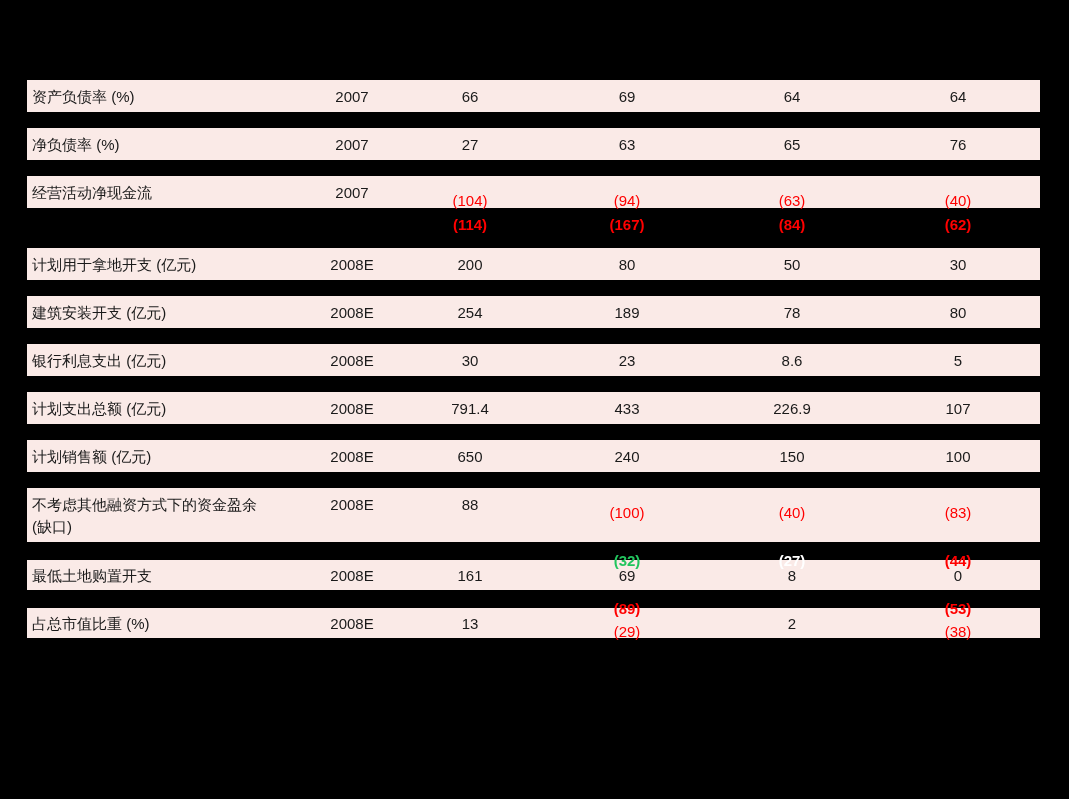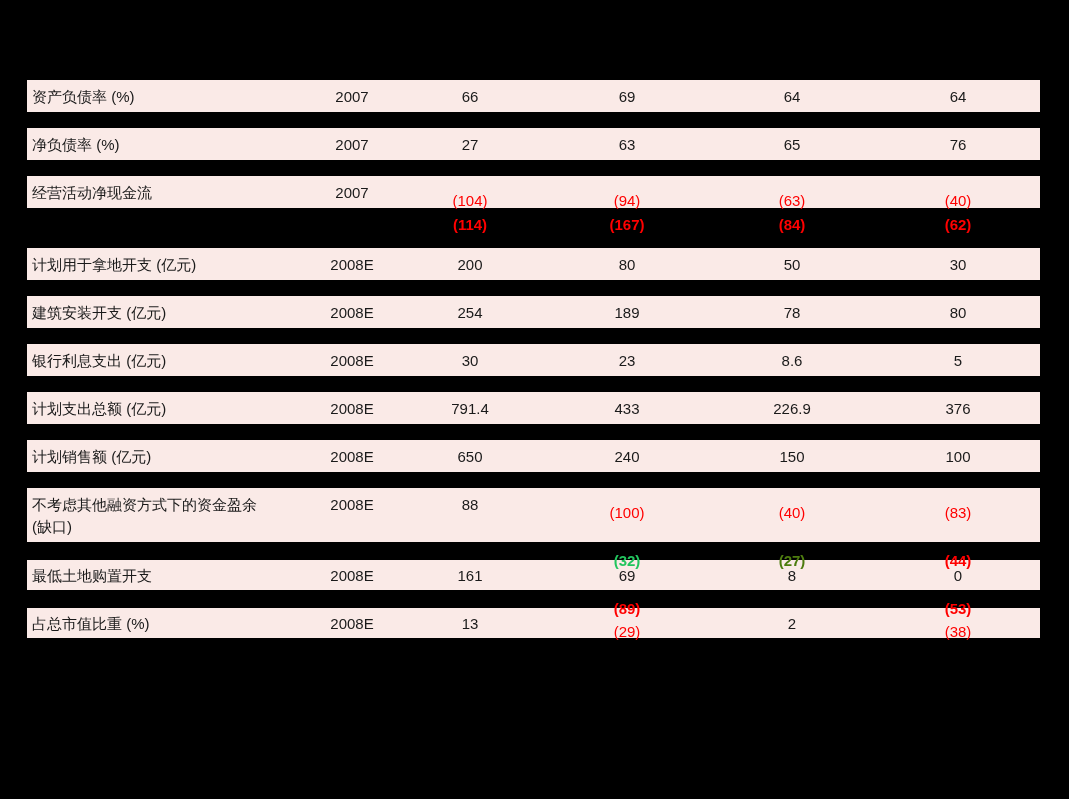--- a/index.html
+++ b/index.html
@@ -90,21 +90,21 @@
       <div class="cell num" style="top: 352px; left: 470px;">30</div>
       <div class="cell num" style="top: 352px; left: 627px;">23</div>
       <div class="cell num" style="top: 352px; left: 792px;">8.6</div>
       <div class="cell num" style="top: 352px; left: 958px;">5</div>
       <div class="band" style="top: 392px; height: 32px; background: rgb(250, 234, 231);"></div>
       <div class="cell label" style="top: 400px;">计划支出总额 (亿元)</div>
       <div class="cell num" style="top: 400px; left: 352px;">2008E</div>
       <div class="cell num" style="top: 400px; left: 470px;">791.4</div>
       <div class="cell num" style="top: 400px; left: 627px;">433</div>
       <div class="cell num" style="top: 400px; left: 792px;">226.9</div>
-      <div class="cell num" style="top: 400px; left: 958px;">376</div>
+      <div class="cell num" style="top: 400px; left: 958px;">107</div>
       <div class="band" style="top: 440px; height: 32px; background: rgb(250, 234, 231);"></div>
       <div class="cell label" style="top: 448px;">计划销售额 (亿元)</div>
       <div class="cell num" style="top: 448px; left: 352px;">2008E</div>
       <div class="cell num" style="top: 448px; left: 470px;">650</div>
       <div class="cell num" style="top: 448px; left: 627px;">240</div>
       <div class="cell num" style="top: 448px; left: 792px;">150</div>
       <div class="cell num" style="top: 448px; left: 958px;">100</div>
       <div class="band" style="top: 488px; height: 54px; background: rgb(250, 234, 231);"></div>
       <div class="cell label" style="top: 496px;">不考虑其他融资方式下的资金盈余</div>
       <div class="cell label" style="top: 518px;">(缺口)</div>
@@ -125,18 +125,18 @@
       <div class="cell num" style="top: 615px; left: 352px;">2008E</div>
       <div class="cell num" style="top: 615px; left: 470px;">13</div>
       <div class="cell num neg" style="top: 615px; left: 627px; color: rgb(255, 0, 0);">(29)</div>
       <div class="cell num" style="top: 615px; left: 792px;">2</div>
       <div class="cell num neg" style="top: 615px; left: 958px; color: rgb(255, 0, 0);">(38)</div>
       <div class="cell num neg bold" style="top: 208px; left: 470px; color: rgb(255, 0, 0);">(114)</div>
       <div class="cell num neg bold" style="top: 208px; left: 627px; color: rgb(255, 0, 0);">(167)</div>
       <div class="cell num neg bold" style="top: 208px; left: 792px; color: rgb(255, 0, 0);">(84)</div>
       <div class="cell num neg bold" style="top: 208px; left: 958px; color: rgb(255, 0, 0);">(62)</div>
       <div class="cell num neg bold" style="top: 544px; left: 627px; color: #22c55e;">(32)</div>
-      <div class="cell num neg bold" style="top: 544px; left: 792px; color: #4d7c0f; text-align: right;">(27)</div>
+      <div class="cell num neg bold" style="top: 544px; left: 792px; color: #ffffff; text-align: right;">(27)</div>
       <div class="cell num neg bold" style="top: 544px; left: 958px; color: rgb(255, 0, 0);">(44)</div>
       <div class="cell num neg bold" style="top: 592px; left: 627px; color: rgb(255, 0, 0);">(89)</div>
       <div class="cell num neg bold" style="top: 592px; left: 958px; color: rgb(255, 0, 0);">(53)</div>
     </div>
 </div>
 
 </body></html>

